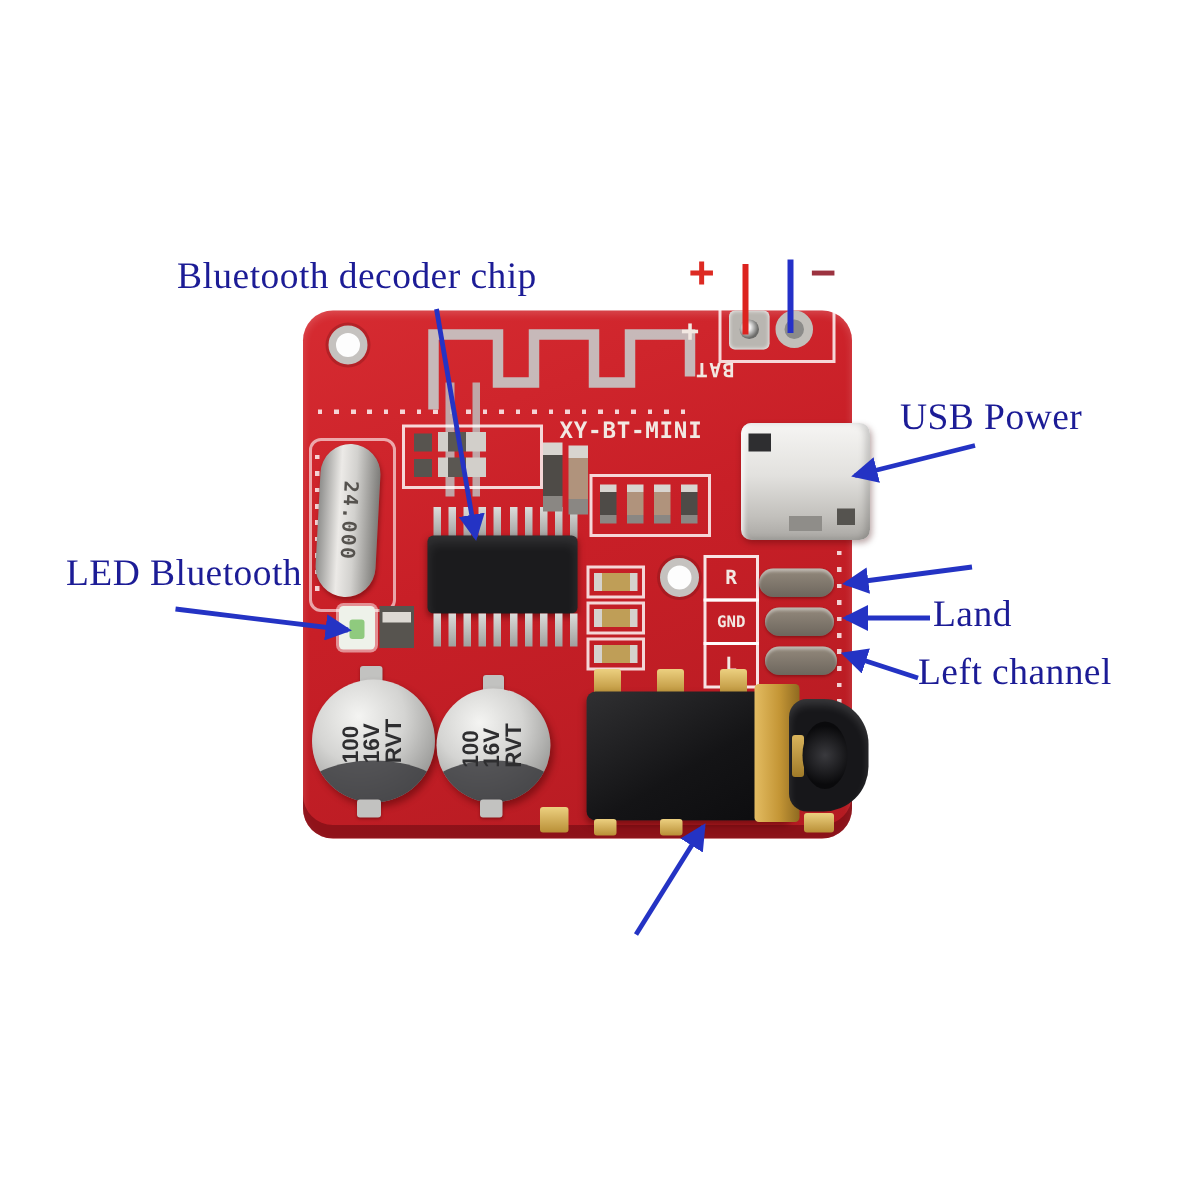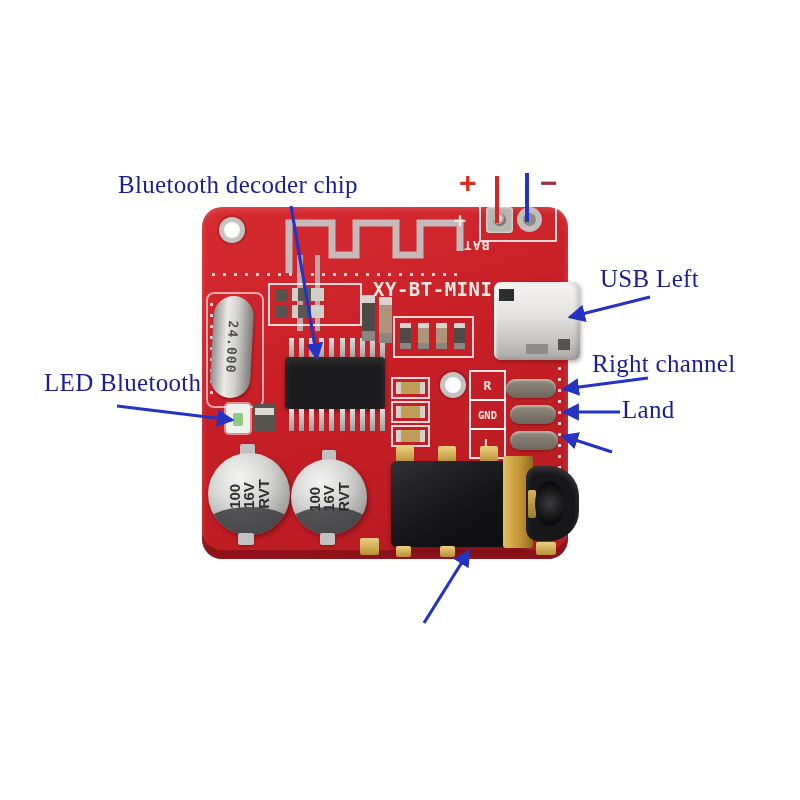--- a/index.html
+++ b/index.html
@@ -124,21 +124,21 @@
     <div class="abs dots-h" style="left:10px;top:66px;width:248px;height:3px;"></div>
     <div class="abs dots-v" style="left:356px;top:160px;width:3px;height:170px;"></div>
     <div class="abs dots-v" style="left:8px;top:96px;width:3px;height:96px;"></div>
 
     <svg id="antenna" class="abs" width="196" height="66" viewBox="0 0 196 66">
       <polyline points="15,60 15,10 58,10 58,42 82,42 82,10 122,10 122,42 146,42 146,10 186,10 186,38" fill="none" stroke="#c6c6c6" stroke-width="7" opacity="0.92"></polyline>
     </svg>
     <div class="abs stub" style="left:95px;top:48px;width:6px;height:76px;"></div>
     <div class="abs stub" style="left:113px;top:48px;width:5px;height:76px;"></div>
 
-    <div class="abs silk" style="left:171px;top:71px;font-size:19px;letter-spacing:.5px;">XY-BT-MINI</div>
+    <div class="abs silk" style="left:171px;top:71px;font-size:15px;letter-spacing:.5px;">XY-BT-MINI</div>
 
     <div class="abs silkbox" style="left:277px;top:-3px;width:74px;height:34px;"></div>
     <div id="bat-pad-left" class="abs">
       <div class="abs pad-hole"></div>
     </div>
     <div id="bat-pad-right" class="abs"></div>
     <div class="abs silk" style="left:252px;top:1px;font-size:20px;">+</div>
     <div class="abs silk" style="left:261px;top:31px;font-size:13px;letter-spacing:1px;transform:rotate(180deg);">BAT</div>
 
     <div id="usb" class="abs">
@@ -277,17 +277,17 @@
     <line class="leader" x1="620" y1="412" x2="564" y2="412" marker-end="url(#arrowhead)"></line>
     <line class="leader" x1="612" y1="452" x2="563" y2="436" marker-end="url(#arrowhead)"></line>
     <line class="leader" x1="117" y1="406" x2="232" y2="420" marker-end="url(#arrowhead)"></line>
     <line class="leader" x1="424" y1="623" x2="469" y2="551" marker-end="url(#arrowhead)"></line>
   </svg>
 
   <div class="abs sign plus" style="left:459px;top:166px;">+</div>
   <div class="abs sign minus" style="left:540px;top:166px;">−</div>
 
   <div class="abs callout" style="left:118px;top:171px;">Bluetooth decoder chip</div>
-  <div class="abs callout" style="left:600px;top:265px;">USB Left</div>
-  <div class="abs callout" style="left:592px;top:350px;">Right channel</div>
+  <div class="abs callout" style="left:600px;top:265px;">USB Power</div>
   <div class="abs callout" style="left:622px;top:396px;">Land</div>
+  <div class="abs callout" style="left:612px;top:435px;">Left channel</div>
   <div class="abs callout" style="left:44px;top:369px;">LED Bluetooth</div>
 </div>
 
 </body></html>

